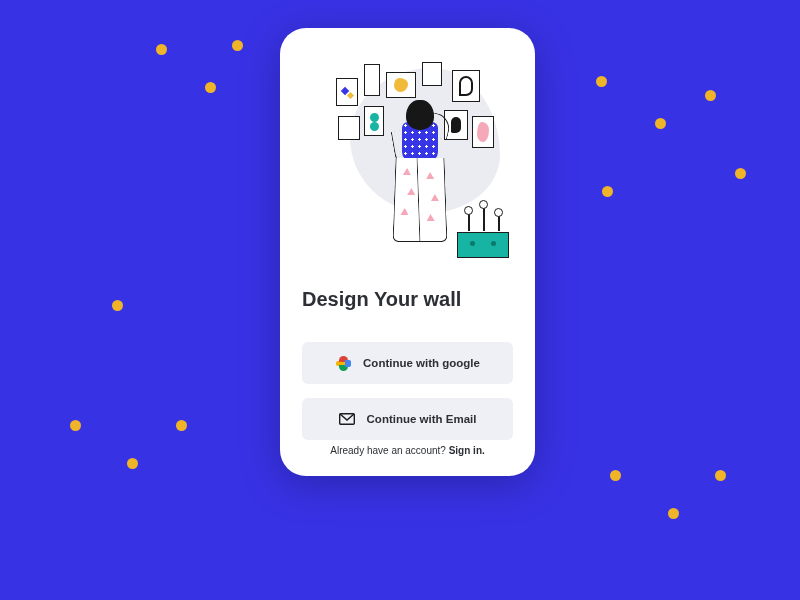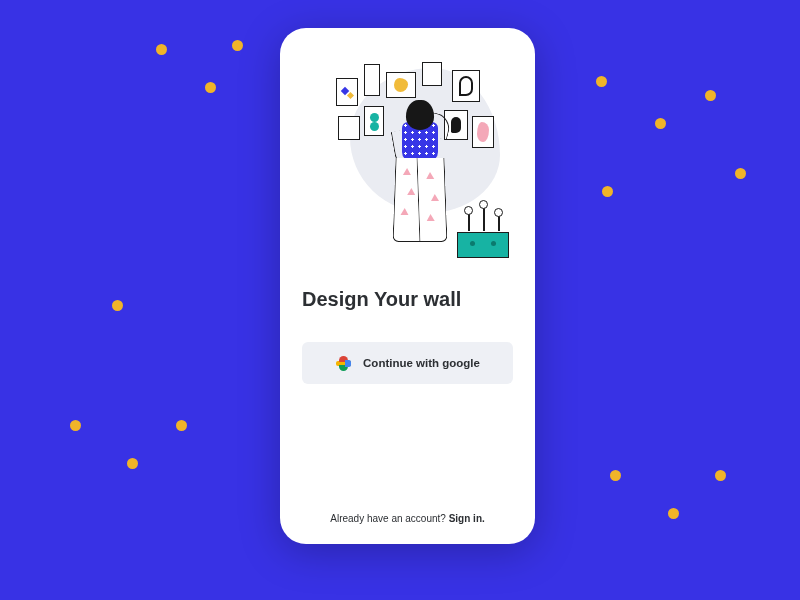--- a/index.html
+++ b/index.html
@@ -14,21 +14,21 @@
     width: 11px;
     height: 11px;
     border-radius: 50%;
     background: #f0b429;
   }
   .phone {
     position: absolute;
     left: 280px;
     top: 28px;
     width: 255px;
-    height: 516px;
+    height: 448px;
     background: #ffffff;
     border-radius: 26px;
     box-shadow: 0 8px 40px rgba(0,0,0,0.25);
     overflow: hidden;
     display: flex;
     flex-direction: column;
     padding: 22px 22px 18px 22px;
   }
   .illus {
     width: 100%;
@@ -204,20 +204,29 @@
       <span class="ic">
         <span class="gc">
             <span class="g-y"></span>
             <span class="g-r"></span>
             <span class="g-g"></span>
             <span class="g-b"></span>
           </span>
       </span>
       <span>Continue with google</span>
     </button>
+    <button class="btn">
+      <span class="ic email-ic">
+        <svg width="16" height="12" viewBox="0 0 16 12">
+            <rect x="0.7" y="0.7" width="14.6" height="10.6" rx="1" fill="none" stroke="#1c1c1c" stroke-width="1.4"></rect>
+            <path d="M1 1 L8 7 L15 1" fill="none" stroke="#1c1c1c" stroke-width="1.4"></path>
+          </svg>
+      </span>
+      <span>Continue with Email</span>
+    </button>
   </div>
 
   <div class="footer">
     <span>Already have an account? </span><span class="signin">Sign in.</span>
   </div>
 </div>
 
 <div class="dot" style="left: 156px; top: 44px;"></div>
 <div class="dot" style="left: 205px; top: 82px;"></div>
 <div class="dot" style="left: 232px; top: 40px;"></div>

